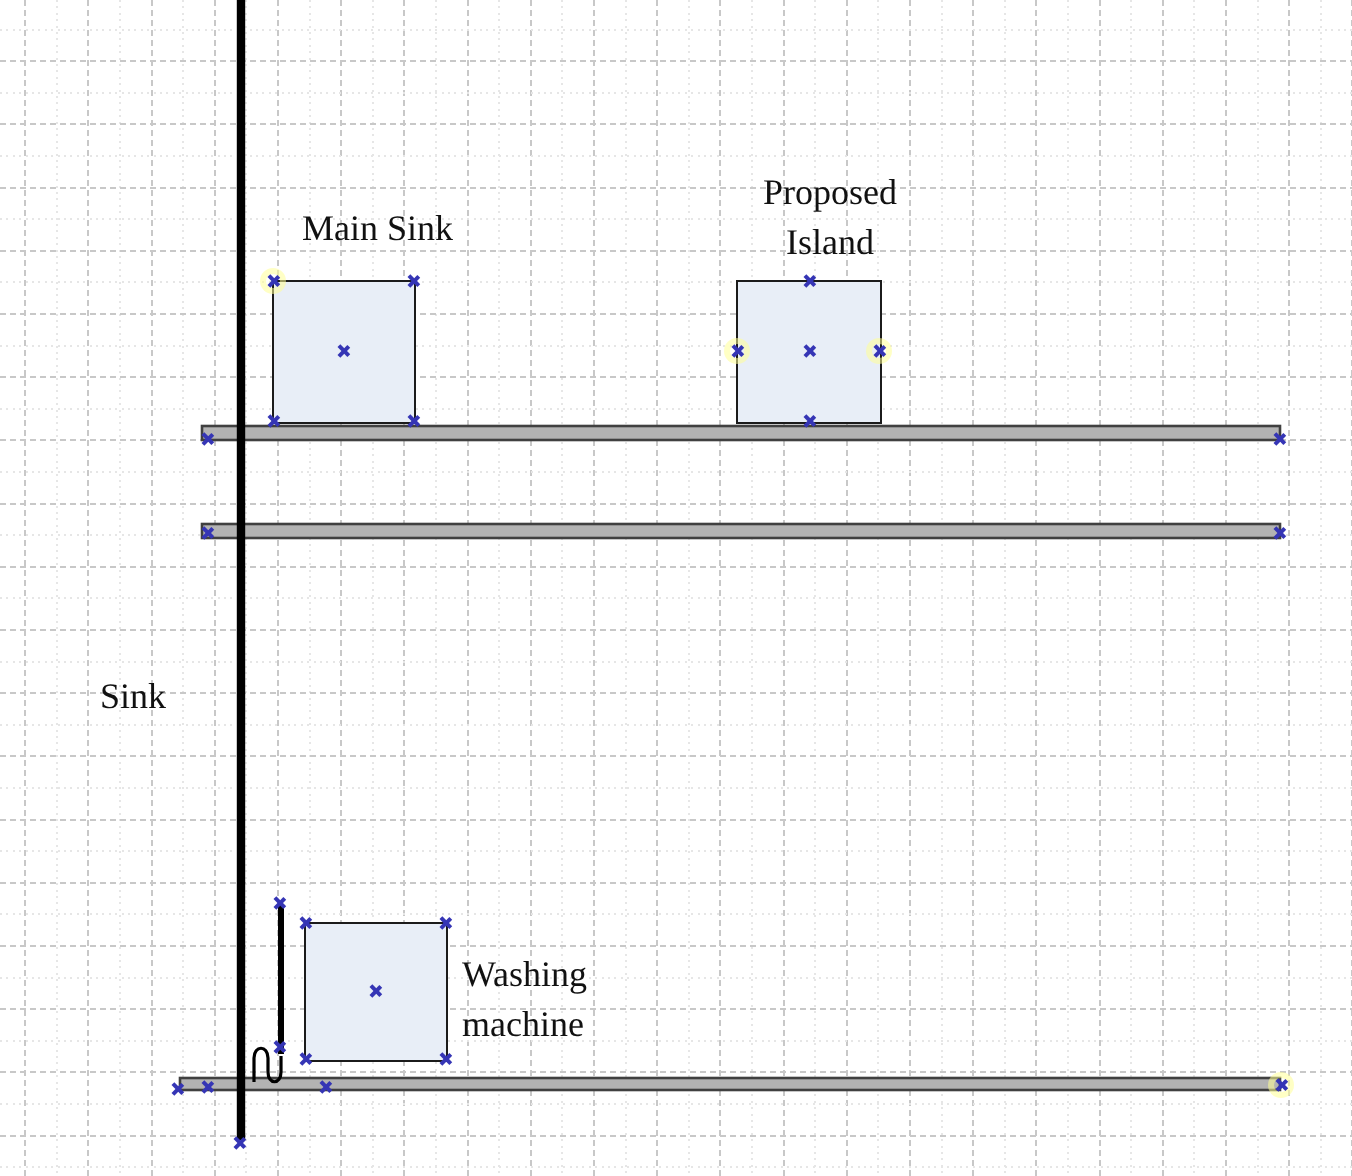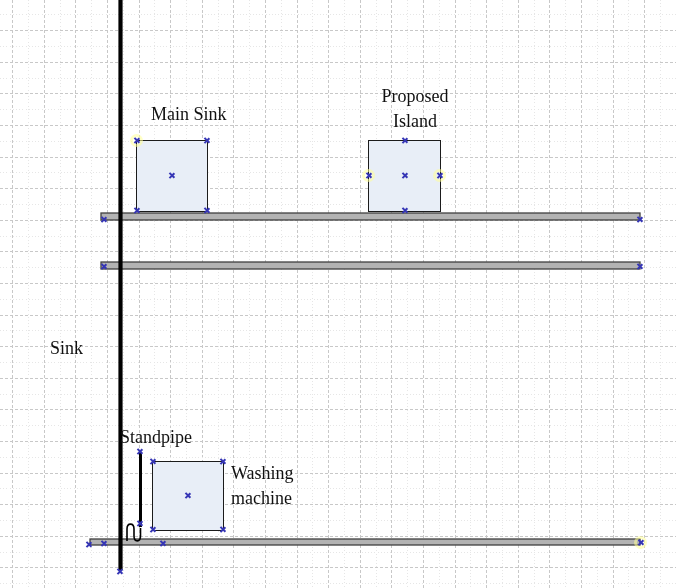--- a/index.html
+++ b/index.html
@@ -188,16 +188,15 @@
   <span class="xmark" style="left:104px;top:544px"></span>
   <span class="xmark" style="left:163px;top:544px"></span>
   <span class="xmark glow" style="left:641px;top:543px"></span>
   <span class="xmark" style="left:120px;top:572px"></span>
   <span class="xmark" style="left:140px;top:452px"></span>
   <span class="xmark" style="left:140px;top:524px"></span>
 
   <div class="diagram-label" style="left:151px;top:102px">Main Sink</div>
   <div class="diagram-label" style="left:360px;top:84px;width:110px;text-align:center">Proposed Island</div>
   <div class="diagram-label" style="left:50px;top:336px">Sink</div>
-  <div class="diagram-label" style="left:120px;top:425px">Standpipe</div>
-  <div class="diagram-label" style="left:231px;top:461px;width:100px">Washing machine</div>
+  <div class="diagram-label" style="left:231px;top:475px;width:100px">Washing machine</div>
 
 </div>
 
 </body></html>

